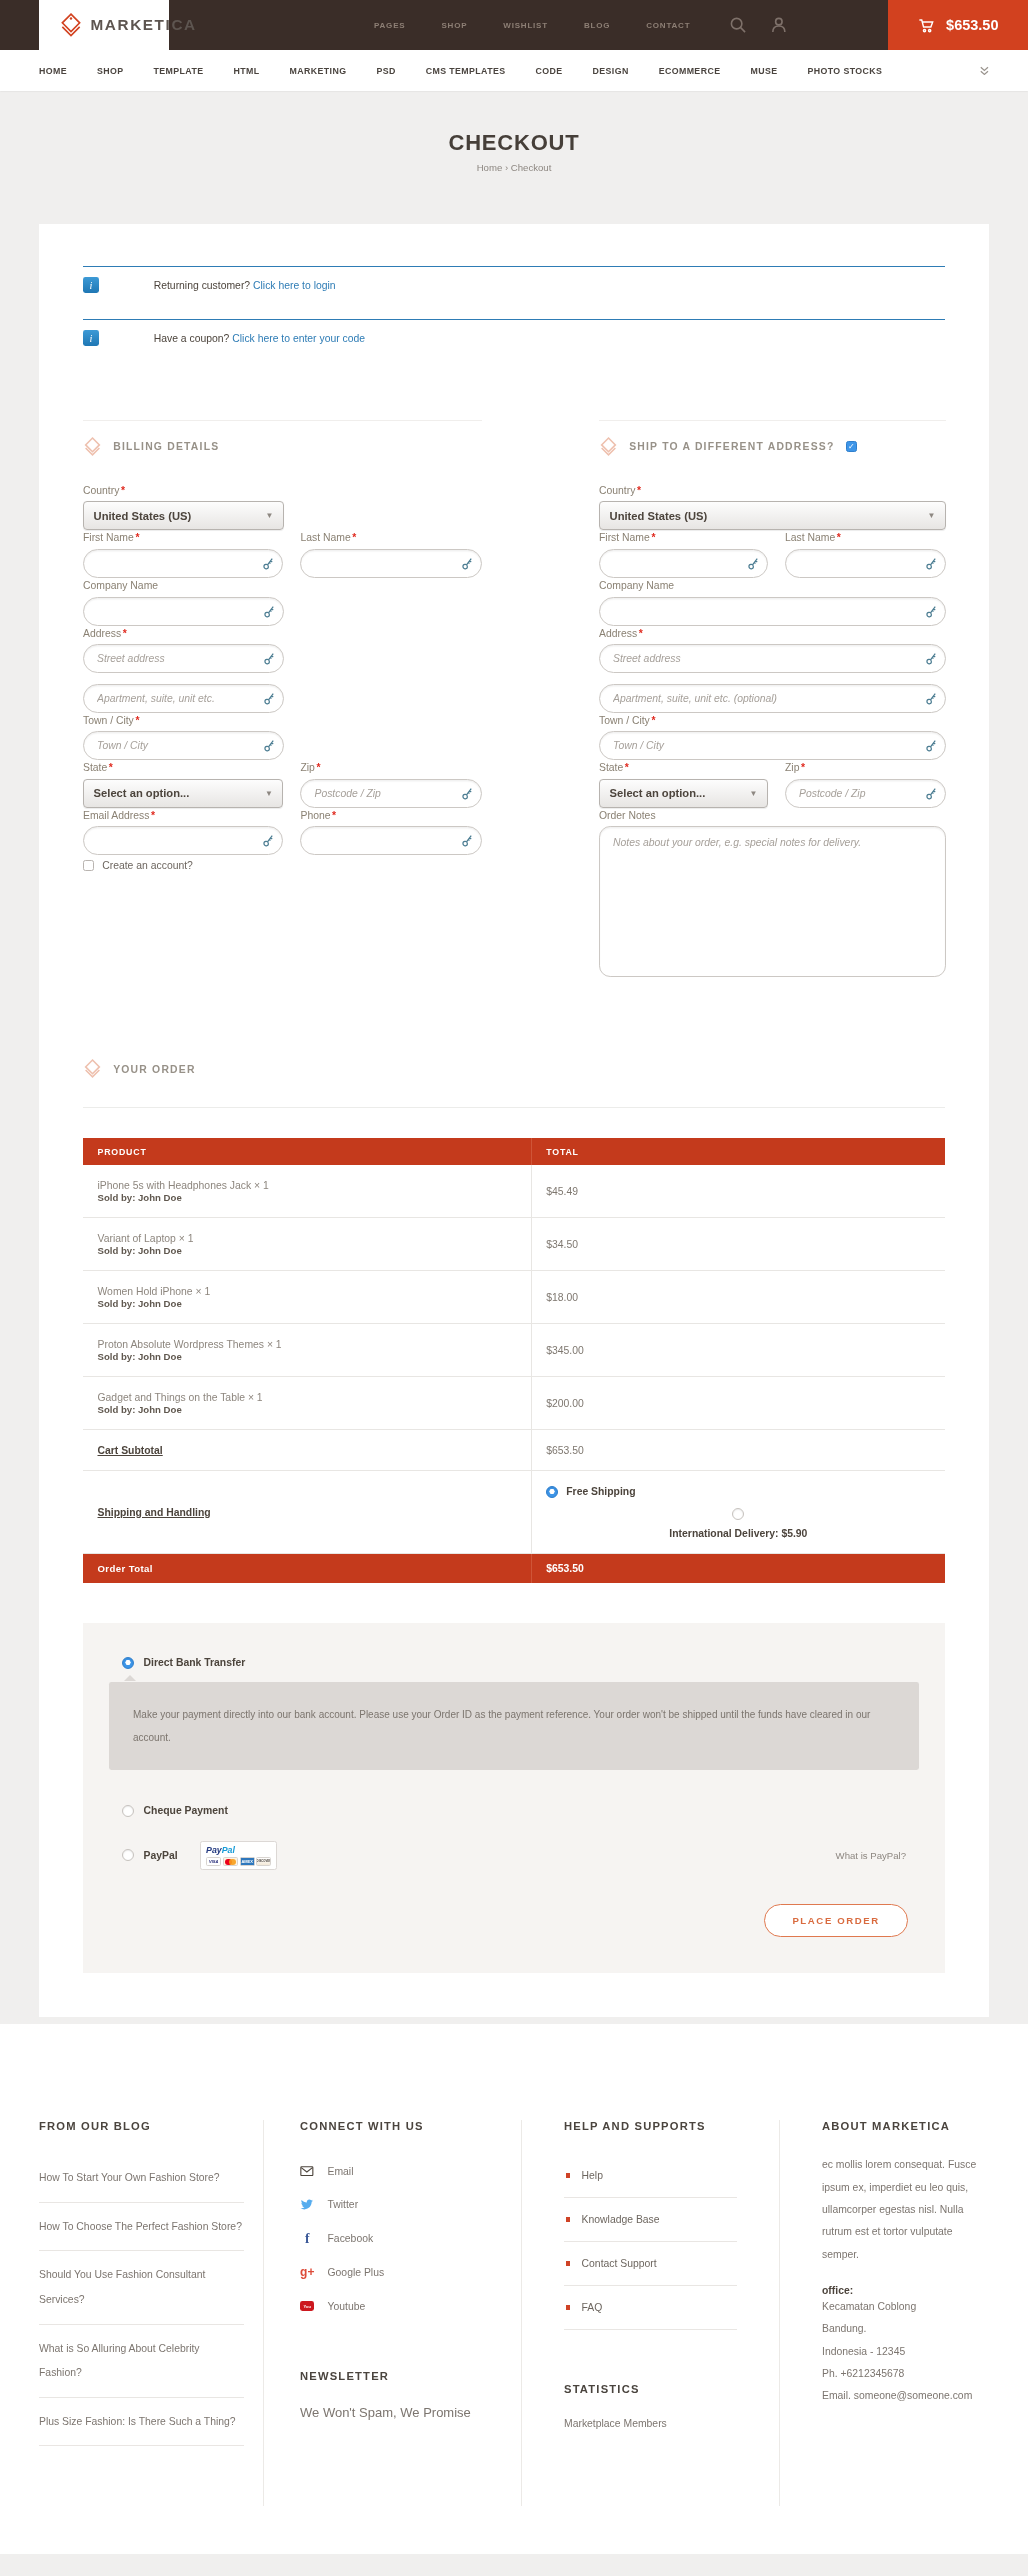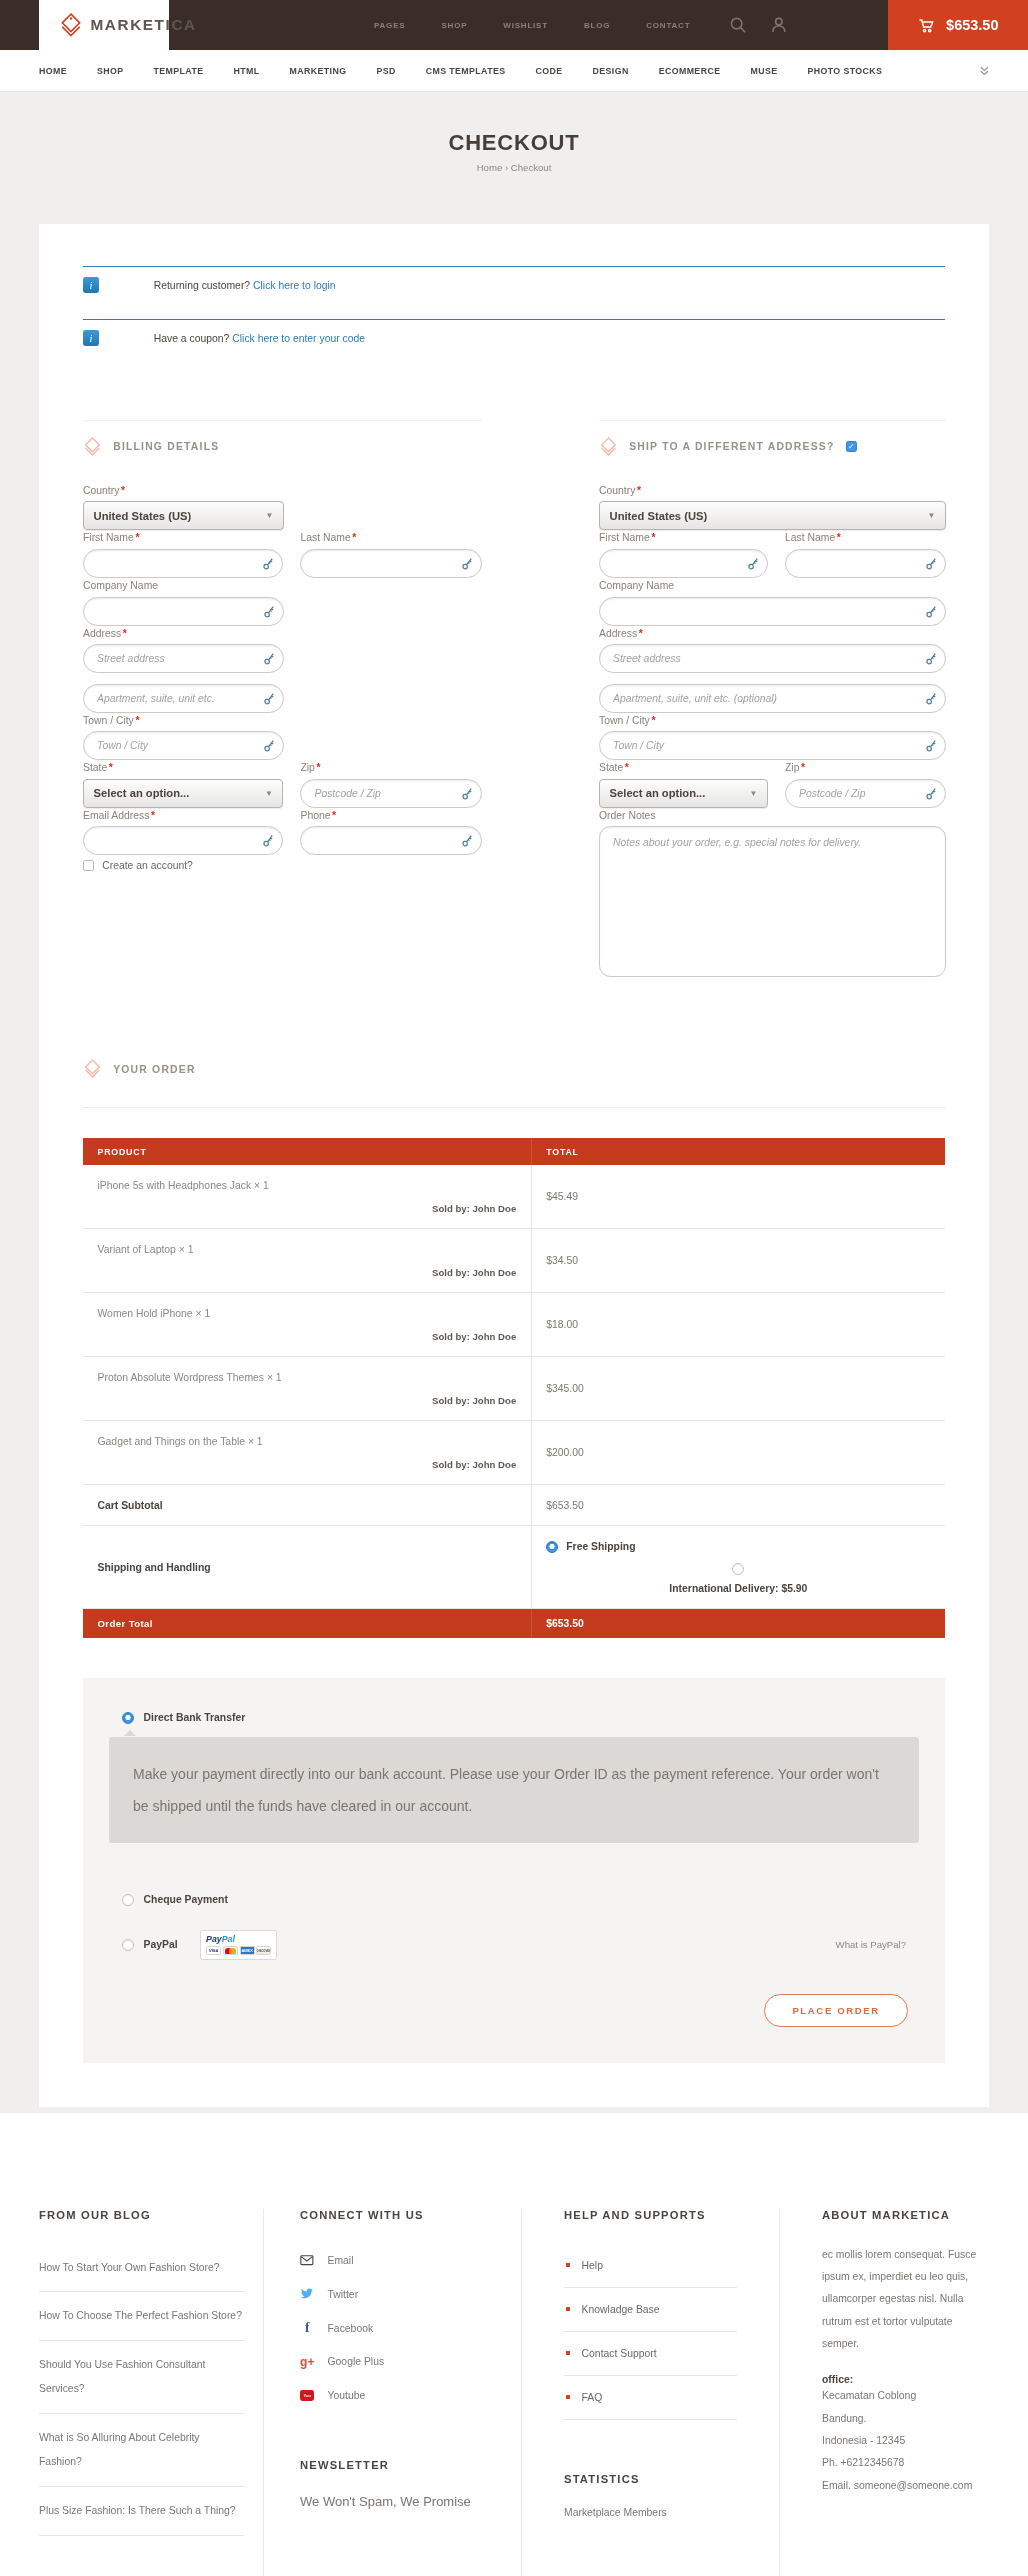--- a/index.html
+++ b/index.html
@@ -61,34 +61,34 @@
   .box.on { background:#3d95e8; border-color:#2f7fcd; color:#fff; font-size:8px; line-height:10.4px; text-align:center; }
   
   .order-sec { margin-top:76px; }
   .order-div { border-top:0.8px solid #ececea; margin-top:26.5px; }
   table.ord { width:100%; border-collapse:collapse; margin-top:30.5px; }
   .ord th { background:#c43a1c; color:#fff; font-size:8.8px; letter-spacing:0.8px; text-align:left; height:27px; padding:0 14.5px; font-weight:bold; }
   .ord td { border-bottom:0.8px solid #e8e6e3; padding:14.5px 14.5px; vertical-align:middle; font-size:10.4px; }
   .ord td.tcol, .ord th.tcol { width:48%; border-left:0.8px solid #e8e6e3; }
   .ord th.tcol { border-left:0.8px solid #cf5538; }
   .pname { color:#8d867e; }
-  .soldby { color:#60584f; font-weight:bold; font-size:9.6px; margin-top:12px;text-align:right; }
+  .soldby { color:#60584f; font-weight:bold; font-size:9.6px; margin-top:1px; }
   .price { color:#7e776f; }
-  .sumlab { color:#4c443c; font-weight:bold; }
+  .sumlab { color:#4c443c; font-weight:bold;text-decoration:underline; }
   .shipopt { display:flex; align-items:center; gap:8px; font-size:10.4px; font-weight:bold; color:#4c443c; }
   .shipopt + .shipopt { margin-top:9.6px;flex-direction:column; }
   .radio { width:12px; height:12px; border-radius:50%; border:0.8px solid #c6c2be; background:#fff; position:relative; flex:0 0 auto; cursor:pointer; box-shadow:inset 0 0.8px 1.6px rgba(0,0,0,.1); }
   .radio.on { background:radial-gradient(circle at 50% 45%, #fff 0 2.4px, #3d95e8 2.8px); border-color:#2f7fcd; }
   .totbar td { background:#c43a1c; border-bottom:none; color:#fff; height:29px; padding:0 14.5px; }
   .totbar .lab { font-size:9.6px; font-weight:bold; letter-spacing:0.4px; }
   .totbar .val { font-size:10.4px; font-weight:bold; }
   
   .paybox { margin-top:40px; background:#f6f4f2; padding:34px 26px 36px; }
   .payrow { display:flex; align-items:center; gap:9.6px; font-size:10.4px; font-weight:bold; color:#4c443c; padding:0 13px; }
-  .paydesc { position:relative; margin:13px 0 16px 0; background:#dcd8d5; border-radius:2.4px; padding:21px 24px; font-size:14px; color:#7c756e; line-height:2.3; }
+  .paydesc { position:relative; margin:13px 0 0 0; background:#dcd8d5; border-radius:2.4px; padding:21px 24px; font-size:10px; color:#7c756e; line-height:2.3; }
   .paydesc .arrow { position:absolute; top:-6.4px; left:14.5px; width:0; height:0; border-left:6.4px solid transparent; border-right:6.4px solid transparent; border-bottom:6.4px solid #dcd8d5; }
   .gap40 { height:35px; } .gap28 { height:24px; }
   .ppmark { width:77px; border:0.8px solid #dcd8d5; background:#fff; border-radius:2.4px; padding:2.4px 4.8px 3.2px; margin-left:13px; cursor:pointer; }
   .pplogo { font-size:8.8px; font-weight:bold; font-style:italic; }
   .pplogo .p1 { color:#253b80; } .pplogo .p2 { color:#179bd7; }
   .chips { display:flex; gap:1.6px; margin-top:1.6px; }
   .chip { width:15.3px; height:9.6px; border:0.8px solid #d8d4d0; border-radius:1.6px; font-size:4px; display:flex; align-items:center; justify-content:center; overflow:hidden; background:#fff; }
   .chip.visa { color:#1a1f71; font-weight:bold; font-style:italic; }
   .chip.mc { position:relative; background:#fff3e0; }
   .chip.mc i { position:absolute; top:1.6px; width:6.4px; height:6.4px; border-radius:50%; display:block; }

